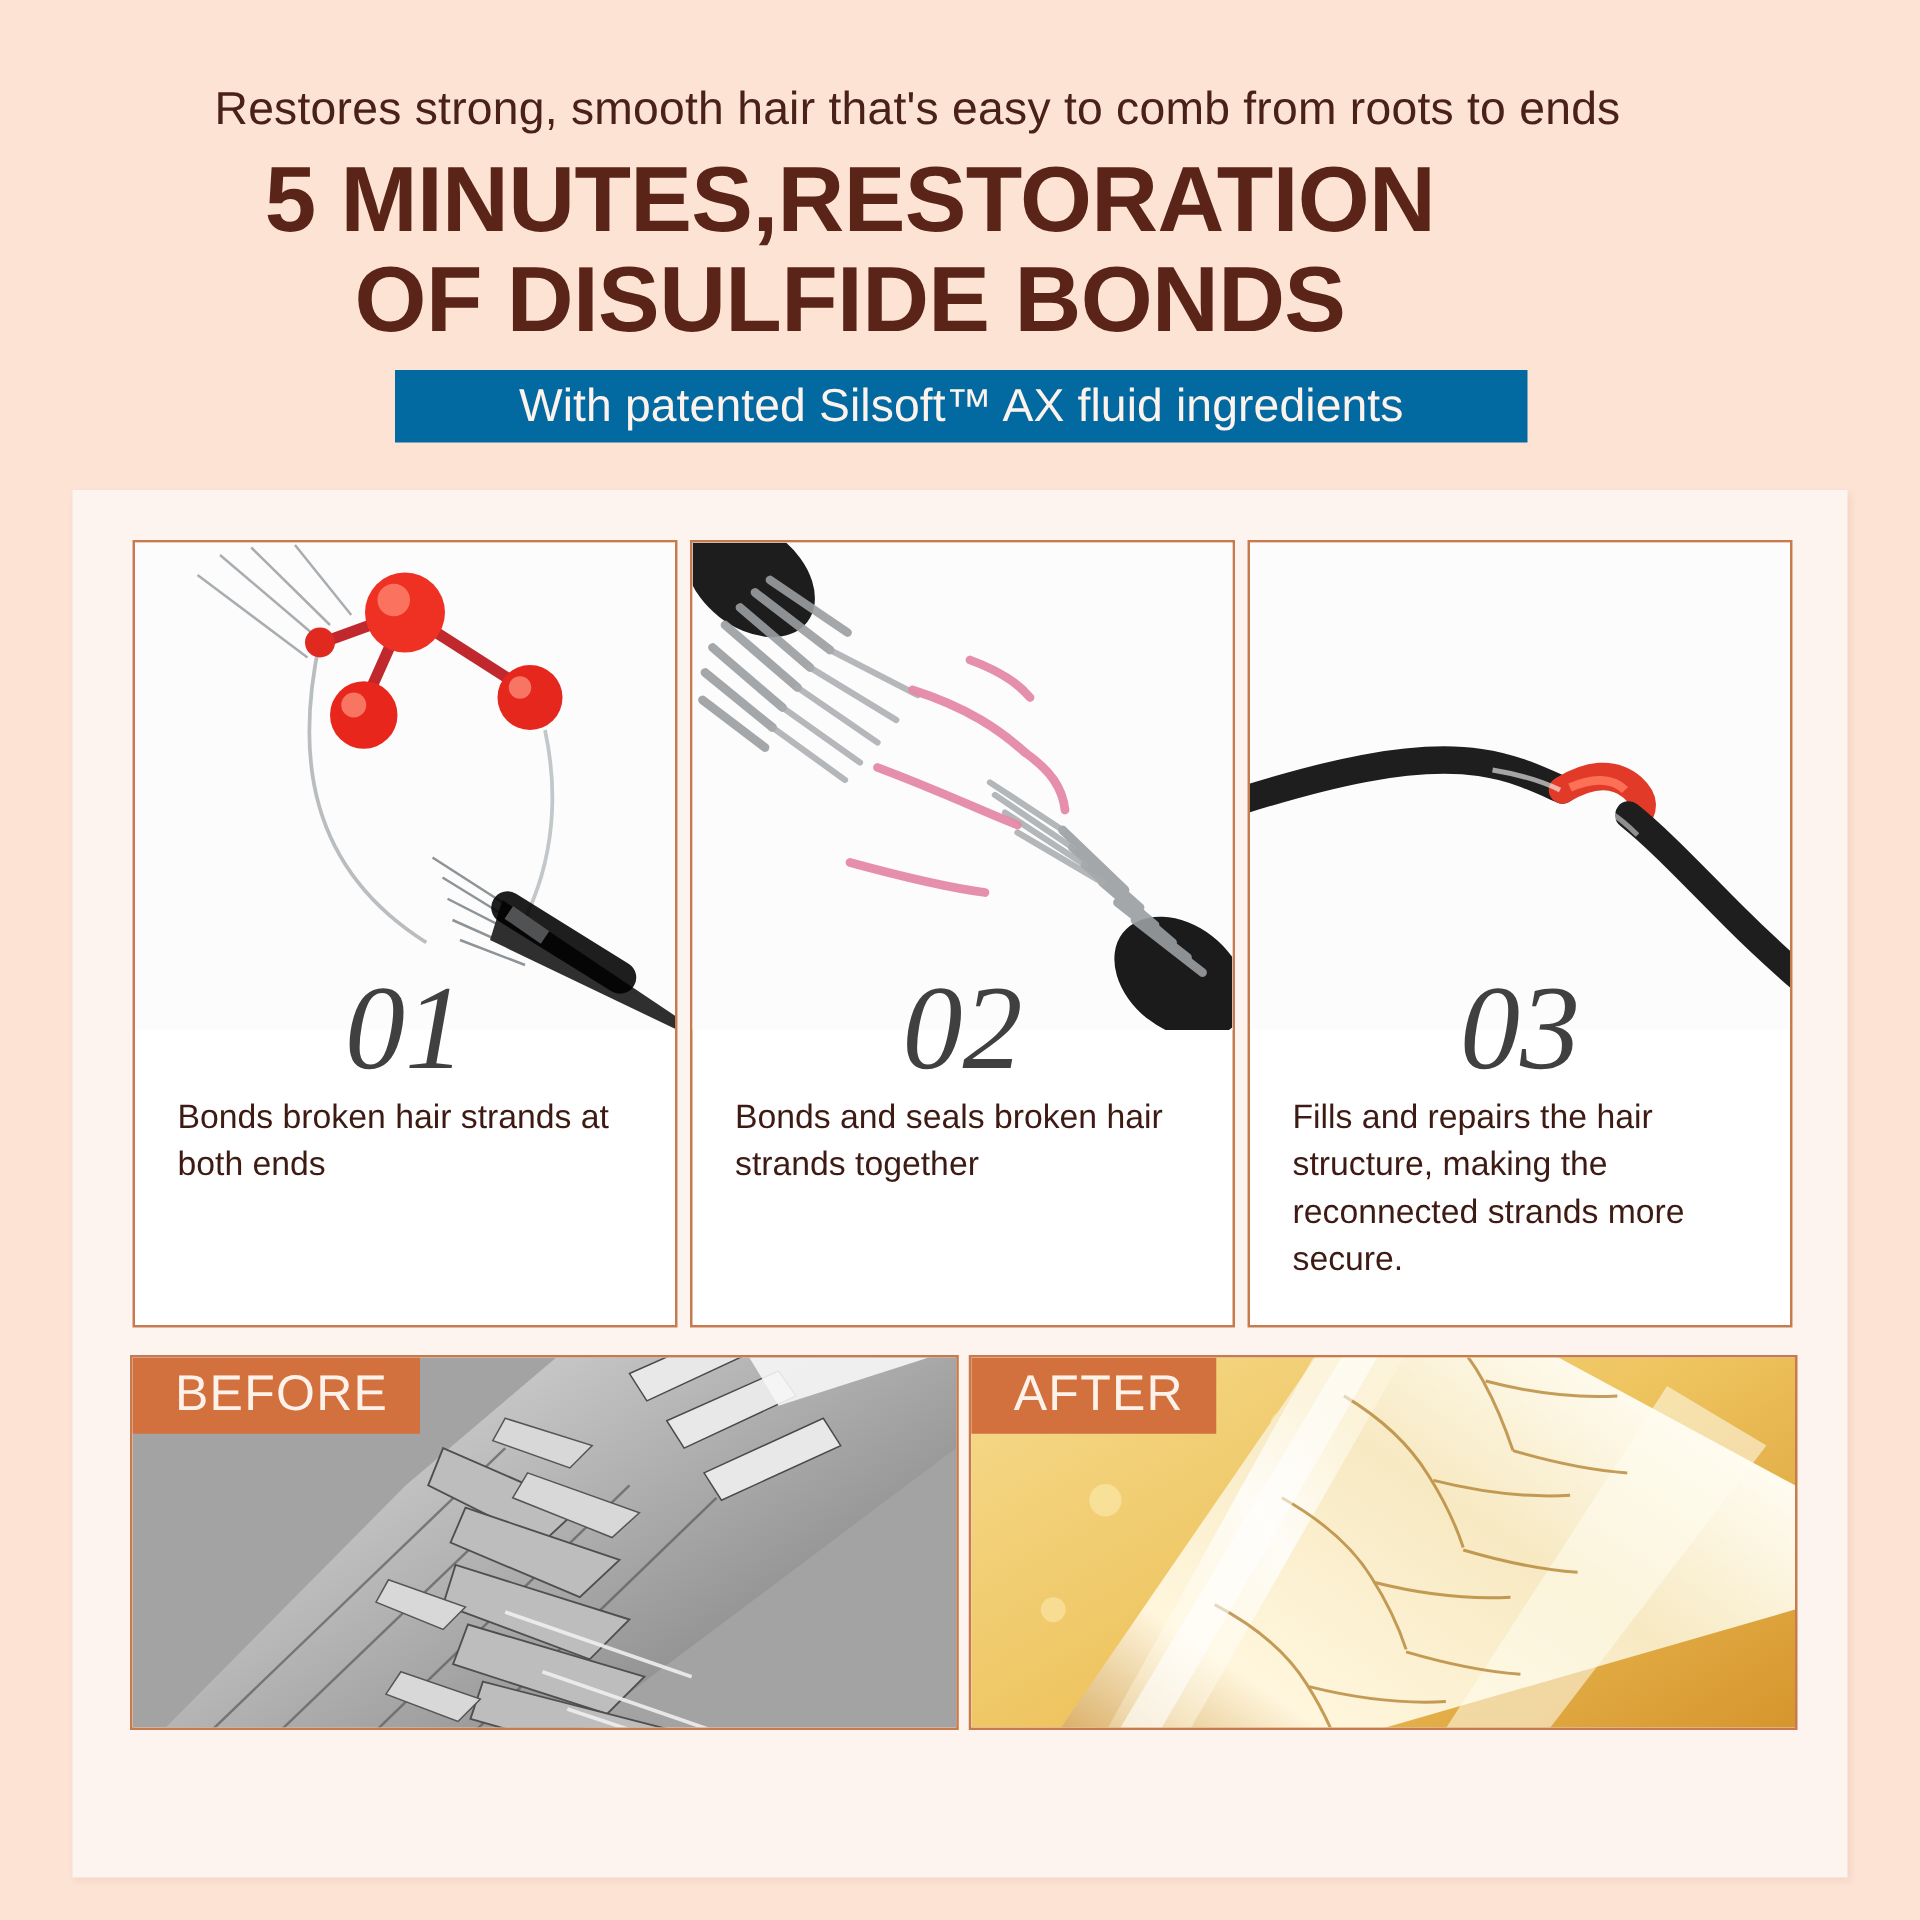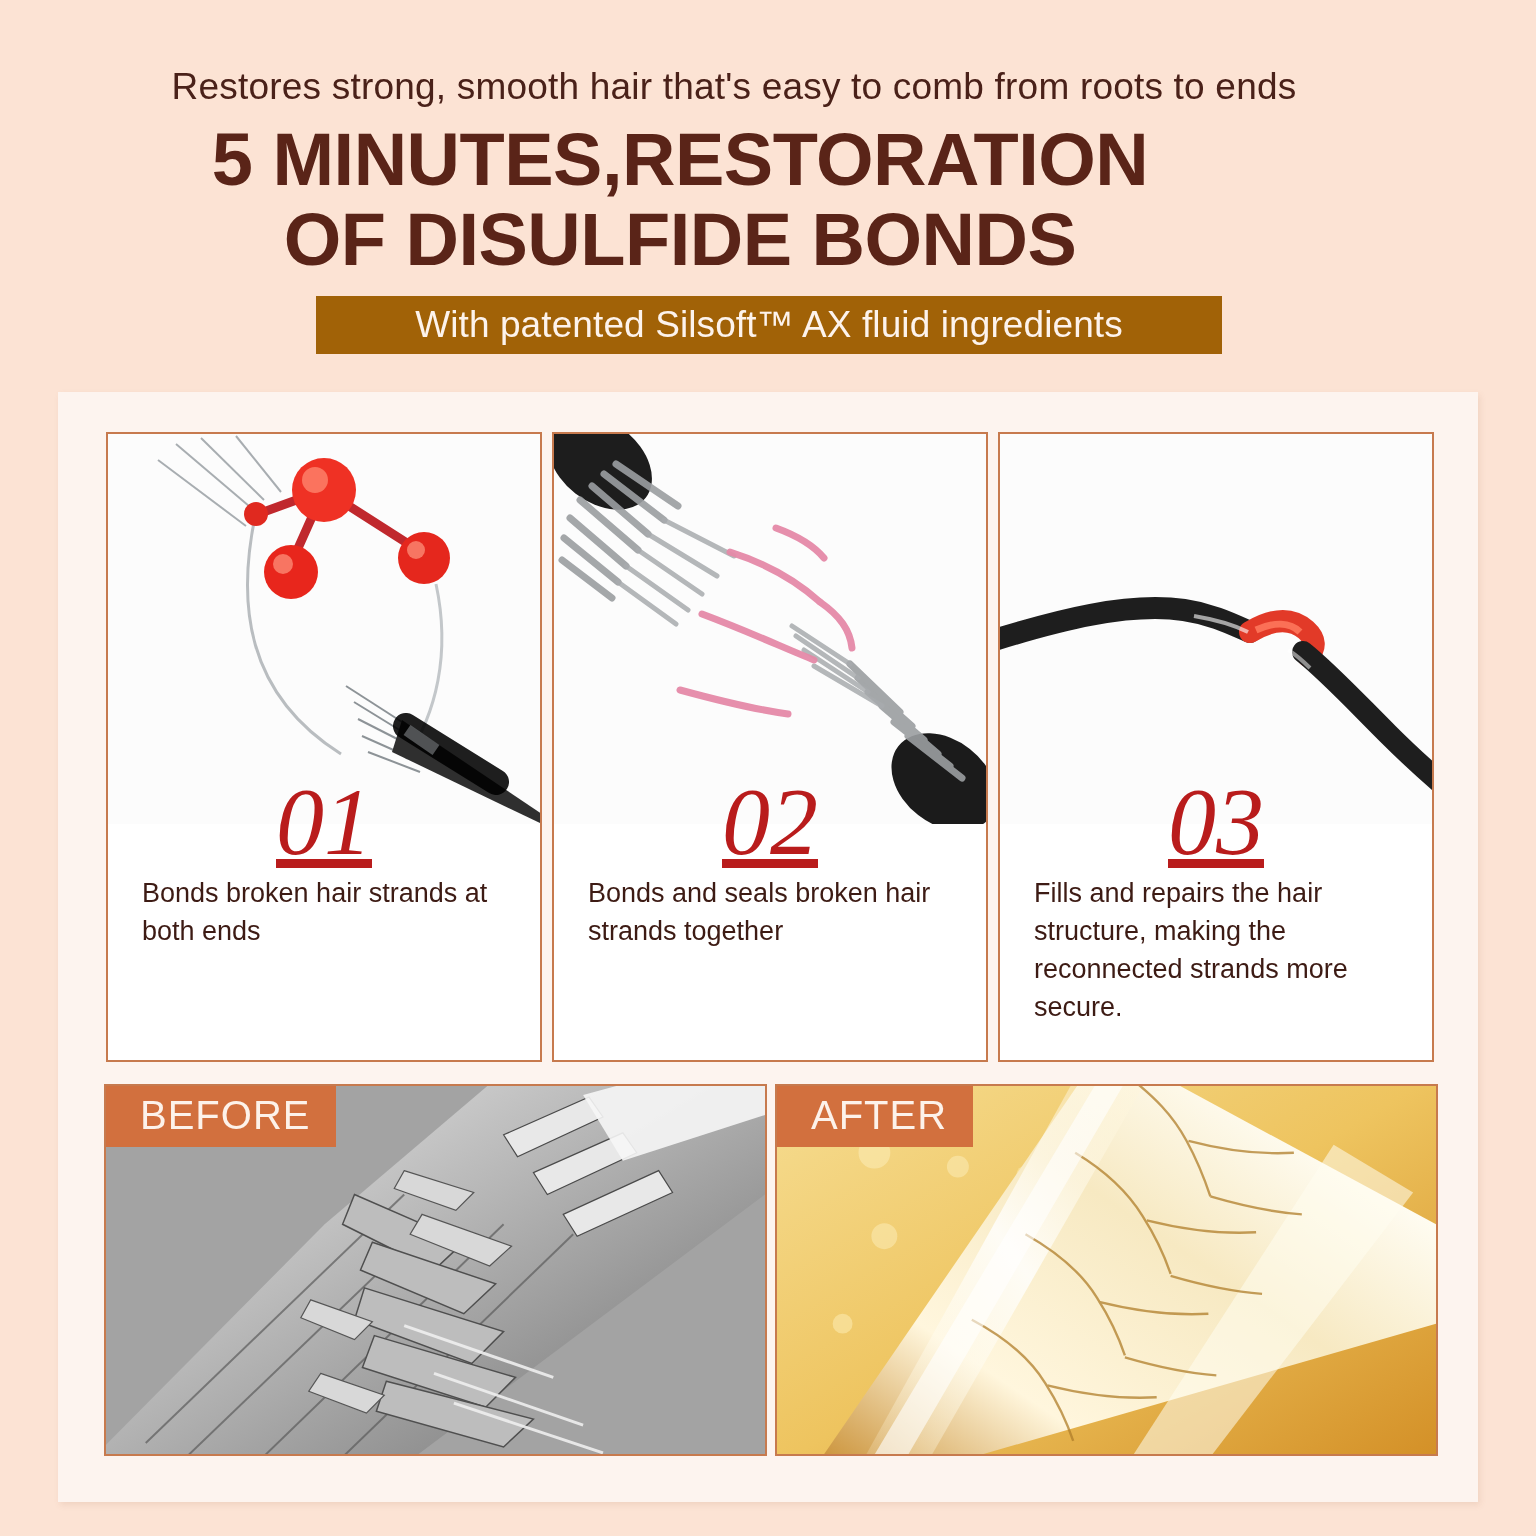--- a/index.html
+++ b/index.html
@@ -24,21 +24,21 @@
   .headline{
     position:absolute;left:0;top:120px;width:1360px;
     text-align:center;color:#5a2418;
     font-size:74px;font-weight:bold;line-height:80px;
     letter-spacing:-.5px;
   }
   .headline .l2{display:block;}
   .banner{
     position:absolute;left:316px;top:296px;
     width:906px;height:58px;
-    background:#a16207;
+    background:#0369a1;
     display:flex;align-items:center;justify-content:center;
   }
   .banner-text{
     color:#fdf3ec;font-size:37px;letter-spacing:.1px;white-space:nowrap;
   }
 
   
   .panel{
     position:absolute;left:58px;top:392px;width:1420px;height:1110px;
     background:#fdf4ef;
@@ -58,40 +58,39 @@
     box-sizing:border-box;
   }
   .card-img{position:absolute;left:0;top:0;width:100%;height:390px;overflow:hidden;background:#fbfbfb;}
   .card-img svg{display:block;width:100%;height:100%;}
   .card-num{
     position:absolute;left:0;top:340px;width:100%;
     text-align:center;
     font-family:"Liberation Serif", serif;
     font-style:italic;
     font-size:96px;
-    color:#b91c1c;
+    color:#404040;
     line-height:96px;
     pointer-events:none;
-    text-decoration:underline;
   }
   .card-body{
     position:absolute;left:0;top:440px;width:100%;
     padding:0 34px;box-sizing:border-box;
   }
   .card-text{
     font-size:27px;line-height:38px;color:#3d1b14;
   }
 
   
   .ba-row{
     position:absolute;left:46px;top:692px;width:1334px;height:392px;
     display:flex;gap:8px;
   }
   .ba{
-    position:relative;width:663px;height:372px;
+    position:relative;width:663px;height:300px;
     border:2px solid #c77a4e;box-sizing:border-box;overflow:hidden;
   }
   .ba svg{display:block;width:100%;height:100%;}
   .ba-badge{
     position:absolute;left:0;top:0;
     background:#d2703e;color:#fdf2ea;
     font-size:40px;letter-spacing:1px;
     padding:7px 26px 9px 34px;
   }
 </style>

